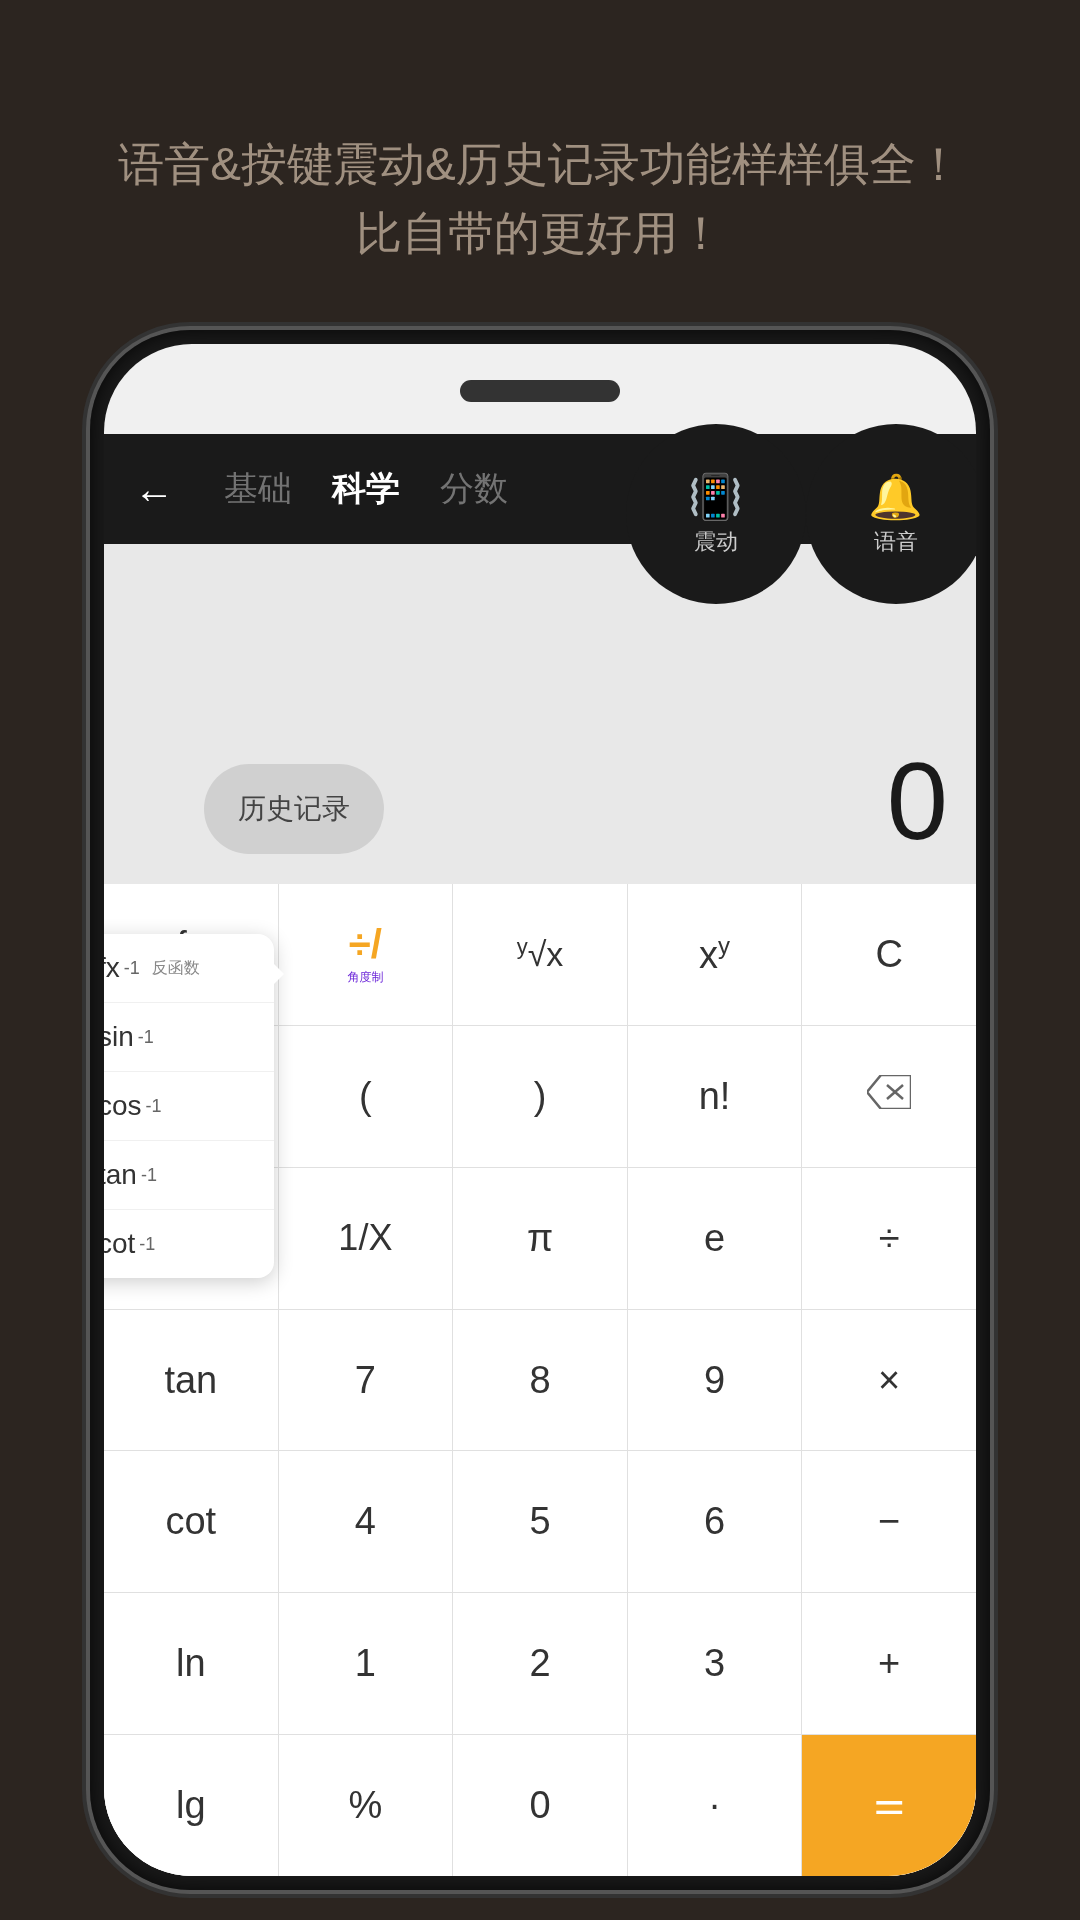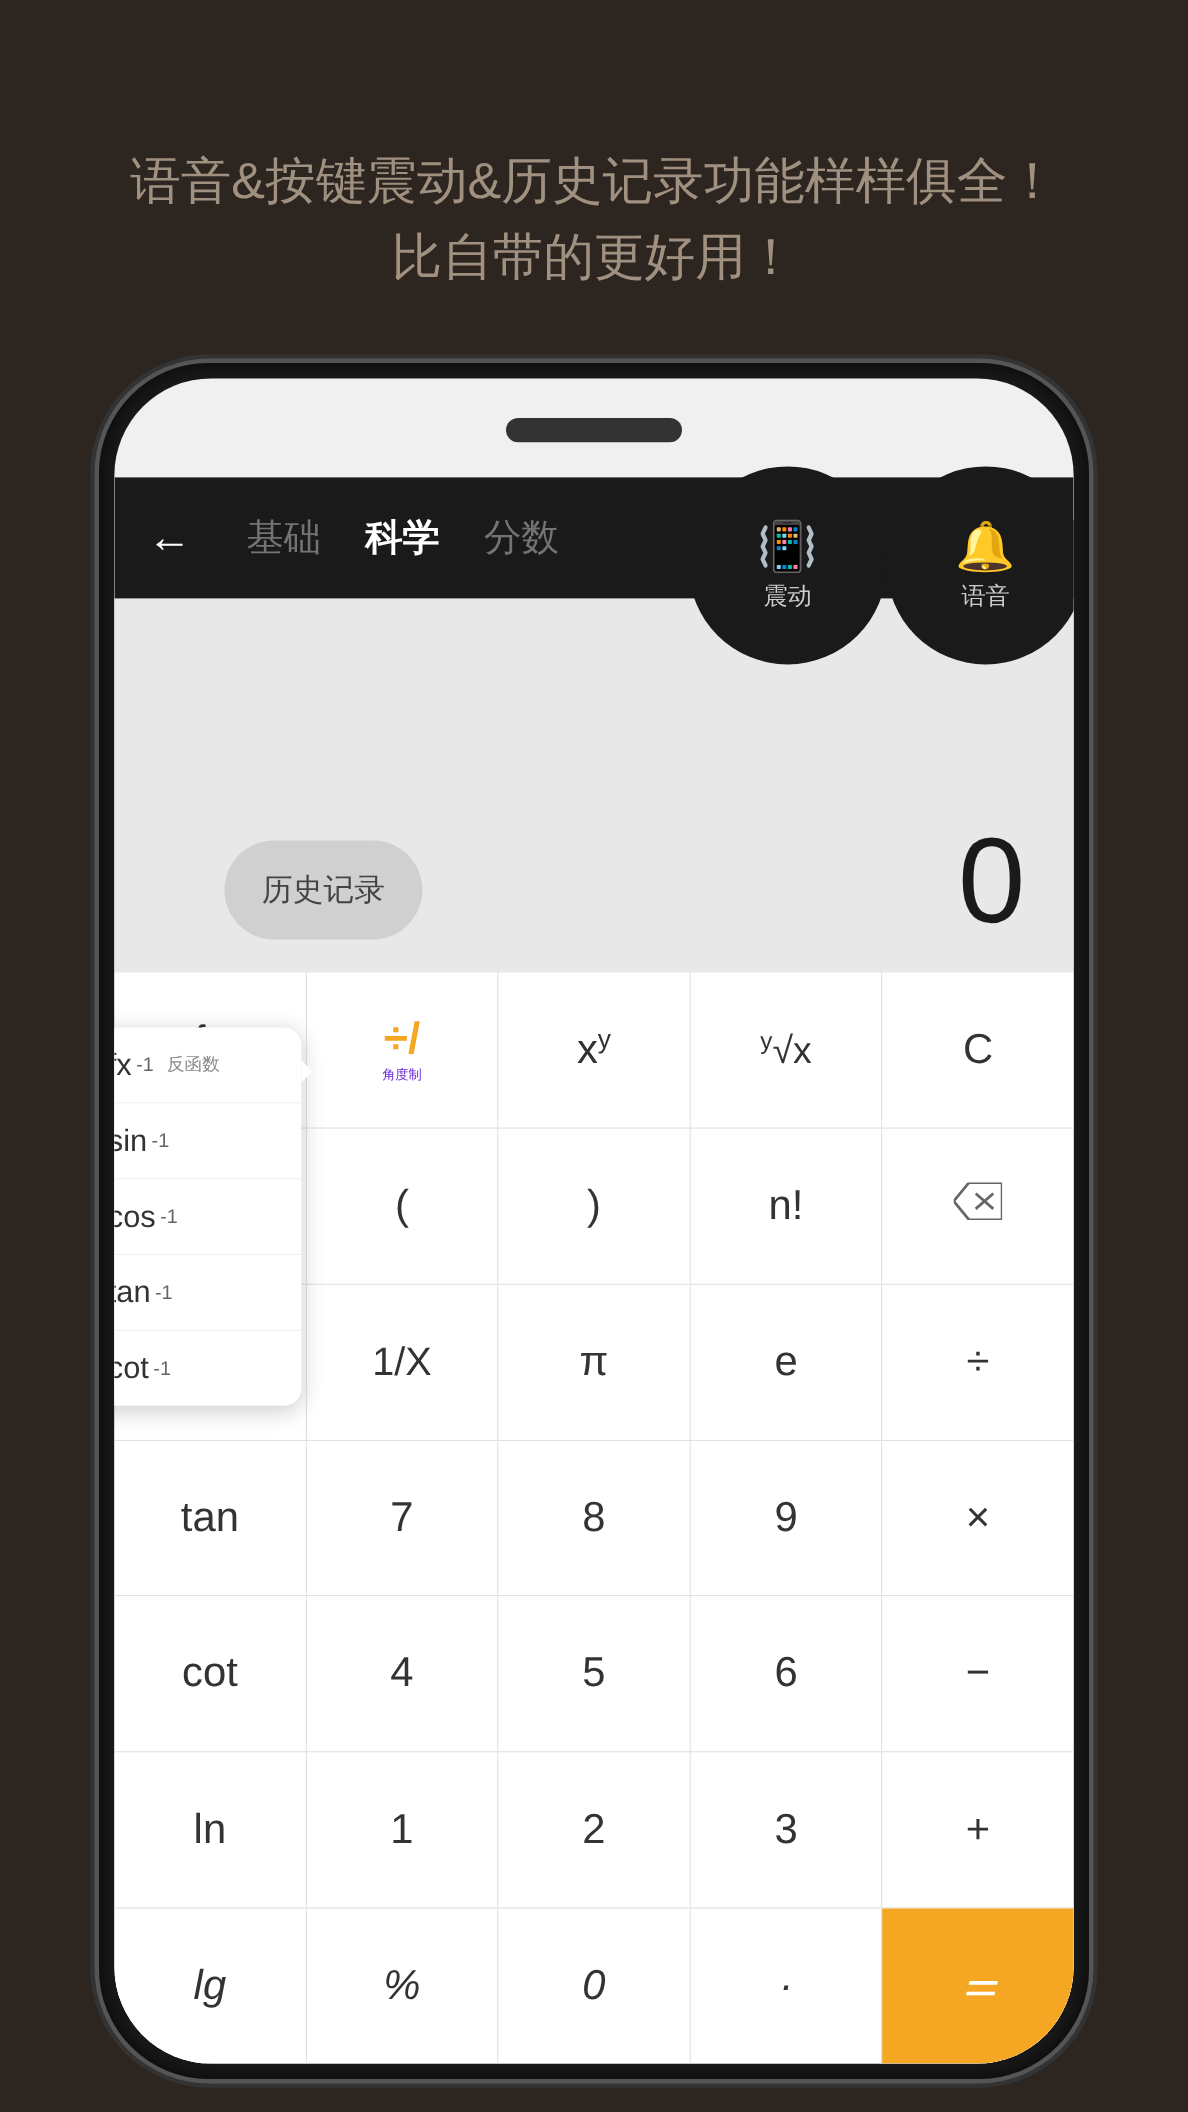--- a/index.html
+++ b/index.html
@@ -131,21 +131,21 @@
     }
 
     
     .display-area {
       background: #e8e8e8;
       flex: 0 0 340px;
       position: relative;
       display: flex;
       align-items: flex-end;
       justify-content: flex-end;
-      padding: 20px 44px;
+      padding: 20px 28px;
     }
 
     .display-number {
       font-size: 110px;
       color: #1a1a1a;
       font-weight: 300;
     }
 
     
     .history-btn {
@@ -172,21 +172,20 @@
       flex-direction: column;
     }
 
     .key-row {
       flex: 1;
       display: flex;
       border-bottom: 1px solid #e0e0e0;
     }
     .key-row:last-child {
       border-bottom: none;
-      font-style: italic;
     }
 
     .key {
       flex: 1;
       display: flex;
       flex-direction: column;
       align-items: center;
       justify-content: center;
       border-right: 1px solid #e0e0e0;
       cursor: pointer;
@@ -330,24 +329,24 @@
                 <span>cot</span>
                   <span class="sup">-1</span>
               </div>
             </div>
           </div>
           <div class="key">
             <span class="angle-split" style="font-size:40px; color:#f5a623; font-weight:bold;">÷/</span>
             <span class="key-sub">角度制</span>
           </div>
           <div class="key">
+            <span style="font-size:34px;"><sup style="font-size:22px;">y</sup>√x</span>
+          </div>
+          <div class="key">
             <span>x<sup style="font-size:24px;">y</sup></span>
-          </div>
-          <div class="key">
-            <span style="font-size:34px;"><sup style="font-size:22px;">y</sup>√x</span>
           </div>
           <div class="key">
             <span>C</span>
           </div>
         </div>
 
         <div class="key-row">
           <div class="key">
               <span>sin</span>
             </div>

